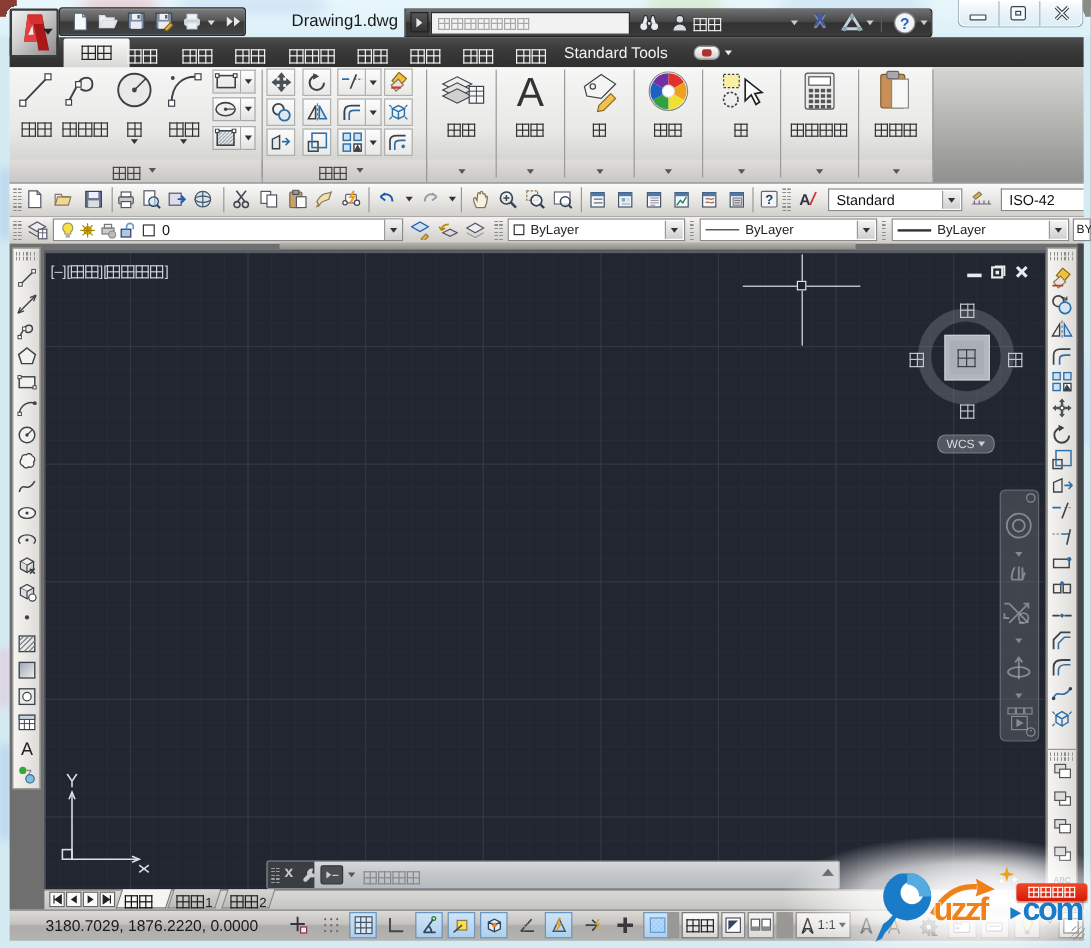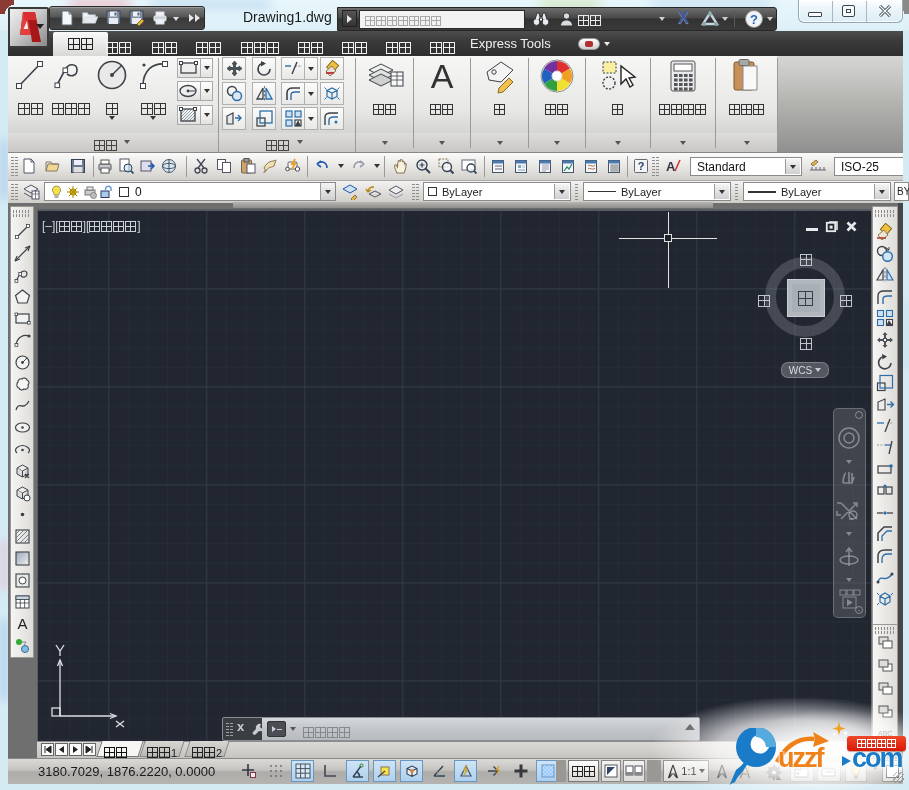--- a/index.html
+++ b/index.html
@@ -138,21 +138,21 @@
     <i class="z" style="width:12px;height:12px;margin-right:1px;margin-bottom:0px"></i>
   </div>
 <div class="ab" style="left:106px;top:38px;color:#f0f0f0"><i class="z" style="width:12px;height:12px;margin-right:1px;margin-bottom:0px"></i><i class="z" style="width:12px;height:12px;margin-right:1px;margin-bottom:0px"></i></div>
 <div class="ab" style="left:152px;top:38px;color:#f0f0f0"><i class="z" style="width:12px;height:12px;margin-right:1px;margin-bottom:0px"></i><i class="z" style="width:12px;height:12px;margin-right:1px;margin-bottom:0px"></i></div>
 <div class="ab" style="left:196px;top:38px;color:#f0f0f0"><i class="z" style="width:12px;height:12px;margin-right:1px;margin-bottom:0px"></i><i class="z" style="width:12px;height:12px;margin-right:1px;margin-bottom:0px"></i></div>
 <div class="ab" style="left:241px;top:38px;color:#f0f0f0"><i class="z" style="width:12px;height:12px;margin-right:1px;margin-bottom:0px"></i><i class="z" style="width:12px;height:12px;margin-right:1px;margin-bottom:0px"></i><i class="z" style="width:12px;height:12px;margin-right:1px;margin-bottom:0px"></i></div>
 <div class="ab" style="left:298px;top:38px;color:#f0f0f0"><i class="z" style="width:12px;height:12px;margin-right:1px;margin-bottom:0px"></i><i class="z" style="width:12px;height:12px;margin-right:1px;margin-bottom:0px"></i></div>
 <div class="ab" style="left:342px;top:38px;color:#f0f0f0"><i class="z" style="width:12px;height:12px;margin-right:1px;margin-bottom:0px"></i><i class="z" style="width:12px;height:12px;margin-right:1px;margin-bottom:0px"></i></div>
 <div class="ab" style="left:386px;top:38px;color:#f0f0f0"><i class="z" style="width:12px;height:12px;margin-right:1px;margin-bottom:0px"></i><i class="z" style="width:12px;height:12px;margin-right:1px;margin-bottom:0px"></i></div>
 <div class="ab" style="left:430px;top:38px;color:#f0f0f0"><i class="z" style="width:12px;height:12px;margin-right:1px;margin-bottom:0px"></i><i class="z" style="width:12px;height:12px;margin-right:1px;margin-bottom:0px"></i></div>
-<div class="ab" style="left:470px;top:36px;color:#f0f0f0;font-size:13px">Express Tools</div>
+<div class="ab" style="left:470px;top:36px;color:#f0f0f0;font-size:13px">Standard Tools</div>
 <div class="ab" style="left:578px;top:38px;width:22px;height:12px;border-radius:6px;background:linear-gradient(#fdfdfd,#d0d0d0);border:1px solid #999;display:flex;align-items:center;justify-content:center">
     <div style="width:8px;height:6px;background:#b03030;border-radius:2px"></div>
   </div>
 <div class="ab" style="left:604px;top:42px">
     <div class="dnw"></div>
   </div>
 <div class="ab" style="left:8px;top:7px;width:41px;height:41px;background:linear-gradient(135deg,#f0f0f0 0,#d0d0d0 40%,#8a8a8a 100%);border:2px solid #3a3a3a;border-radius:2px"></div>
 <svg width="34" height="34" viewBox="0 0 34 34" style="position:absolute;left:11px;top:10px">
     <path d="M12 2 L24 2 L30 32 L21 32 L20 25 L9 25 Z" fill="#a81818"></path>
 <path d="M12 2 L9 25 L20 25 L17 10 Z" fill="#e04040"></path>
@@ -637,21 +637,21 @@
   </div>
 <div class="combo" style="left:690px;top:157px;width:112px;height:19px;padding-left:6px">Standard<div class="cbarrow">
       <div class="dna"></div>
     </div></div>
 <div class="tbtn" style="left:806px;top:156px;width:24px;height:20px">
     <svg width="20" height="16" viewBox="0 0 20 16" style="">
       <path d="M2 12 h16 M4 12 v-3 m4 3 v-3 m4 3 v-3 m4 3 v-3" stroke="#667"></path>
       <path d="M3 6 l5-4 2 2 -5 4z" fill="#e8b43c" stroke="#875"></path>
     </svg>
   </div>
-<div class="combo" style="left:834px;top:157px;width:69px;height:19px;padding-left:6px;border-right:none">ISO-25</div>
+<div class="combo" style="left:834px;top:157px;width:69px;height:19px;padding-left:6px;border-right:none">ISO-42</div>
 <div class="ab" style="left:8px;top:181px;width:895px;height:22px;background:linear-gradient(#f3f2f0 0,#e0dfdc 50%,#cfcdc8 100%)"></div>
 <div class="grip" style="left:11px;top:183px;width:3px;height:17px"></div>
 <div class="grip" style="left:15px;top:183px;width:3px;height:17px"></div>
 <div class="tbtn" style="left:21px;top:182px;width:20px;height:19px">
     <svg width="17" height="16" viewBox="0 0 17 16" style="">
       <path d="M1 5 L8 1 L15 5 L8 9 Z" fill="#eee" stroke="#556"></path>
       <path d="M1 9 L8 13 L15 9" fill="none" stroke="#556"></path>
       <rect x="9" y="7" width="7" height="8" fill="#f8f8f8" stroke="#556"></rect>
       <path d="M9 10 h7 M12.5 7 v8" stroke="#556" stroke-width=".7"></path>
     </svg>

